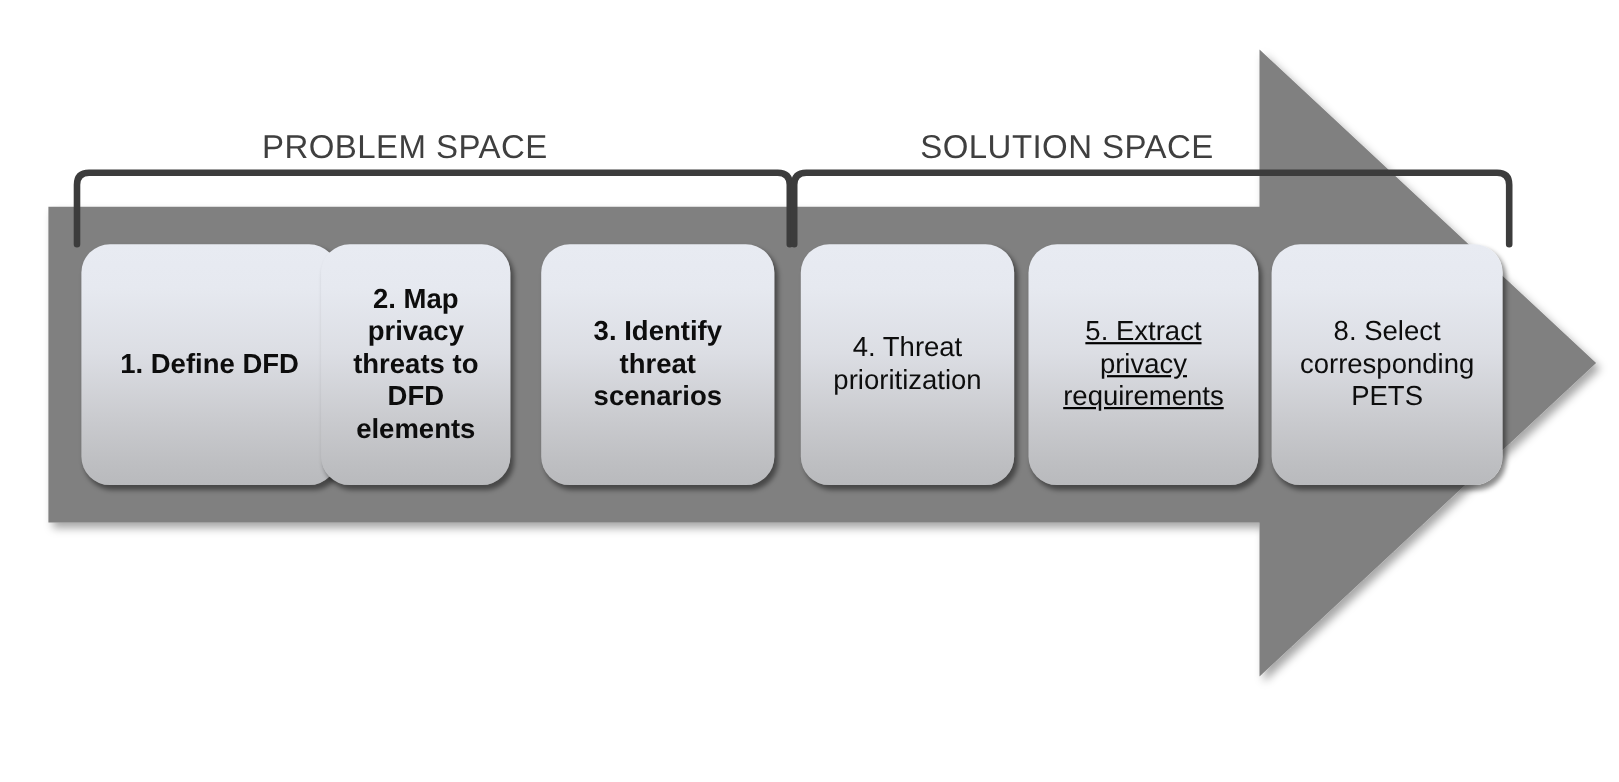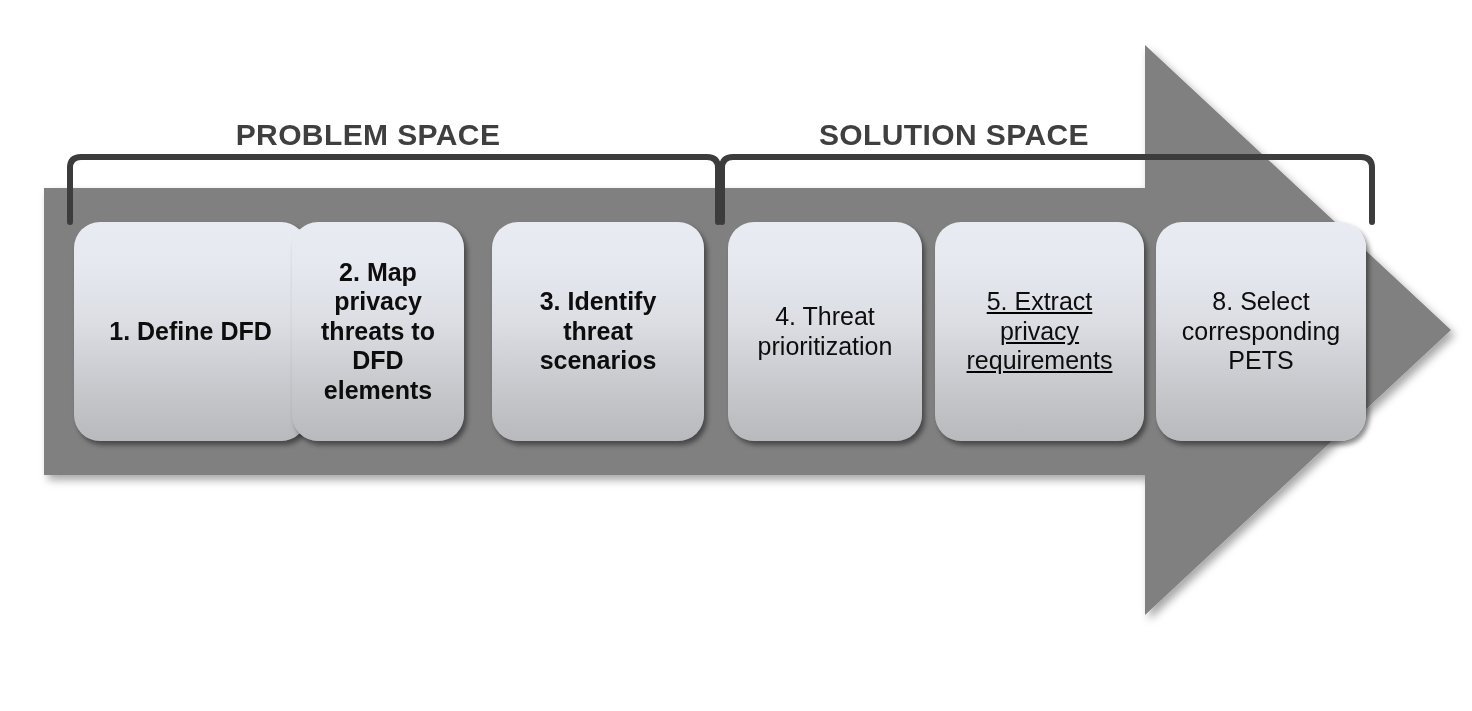--- a/index.html
+++ b/index.html
@@ -35,29 +35,29 @@
     top: 0;
     width: 1472px;
     height: 711px;
     pointer-events: none;
   }
 
   
   .phase-label {
     position: absolute;
     font-size: 30px;
-    font-weight: 700;
+    font-weight: 400;
     color: #3f3f3f;
     letter-spacing: 0.4px;
     white-space: nowrap;
     text-align: center;
     font-family: "Liberation Sans", sans-serif;
   }
   #phase-label-0 { left: 218px; top: 118px; width: 300px; }
-  #phase-label-1 { left: 789px; top: 118px; width: 300px; text-align: right; }
+  #phase-label-1 { left: 820px; top: 118px; width: 300px; }
 
   
   .step-box {
     position: absolute;
     top: 222px;
     height: 219px;
     border-radius: 26px;
     background: linear-gradient(to bottom, #e8ebf2 0%, #e6e9f0 18%, #dcdee4 45%, #cacbcf 72%, #bdbec1 92%, #b9babd 100%);
     box-shadow: 3px 4px 5px rgba(0,0,0,0.45);
     display: flex;

